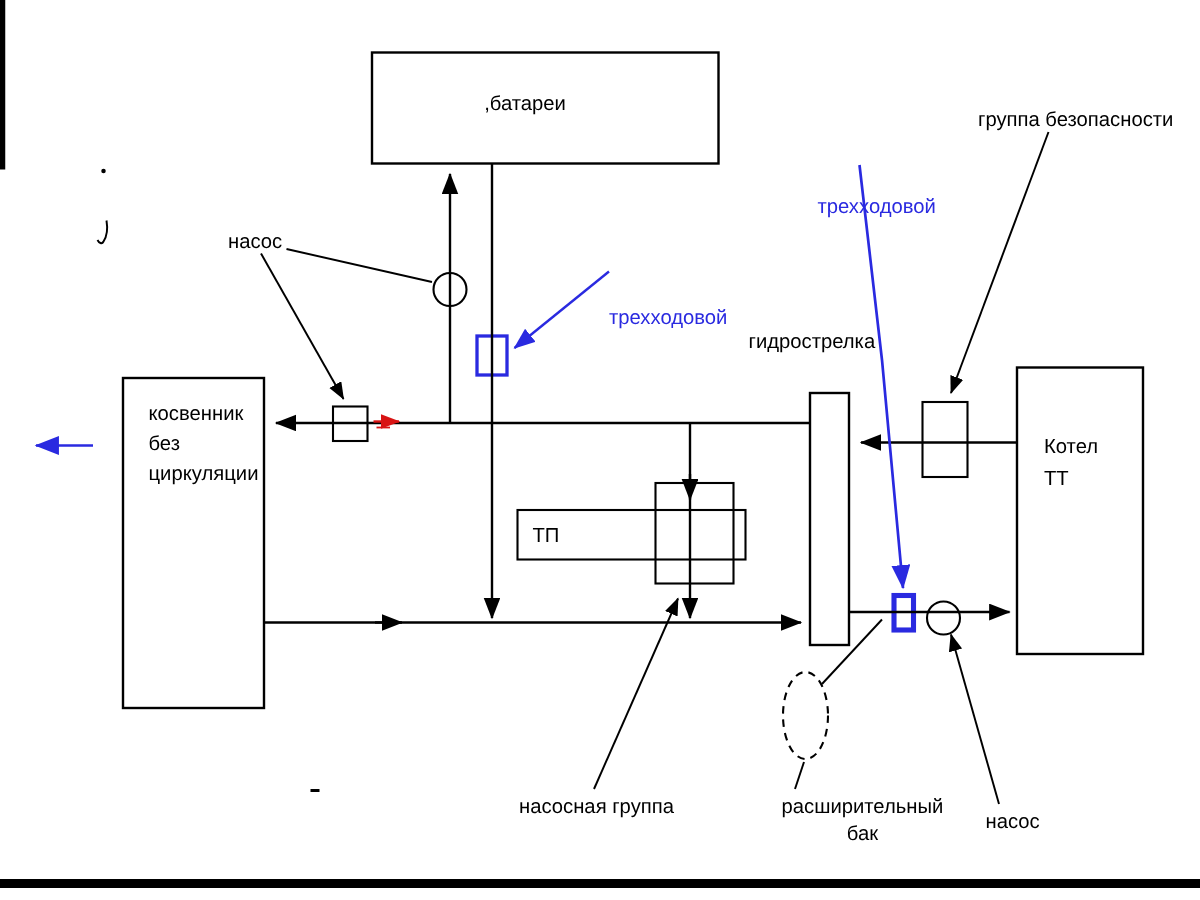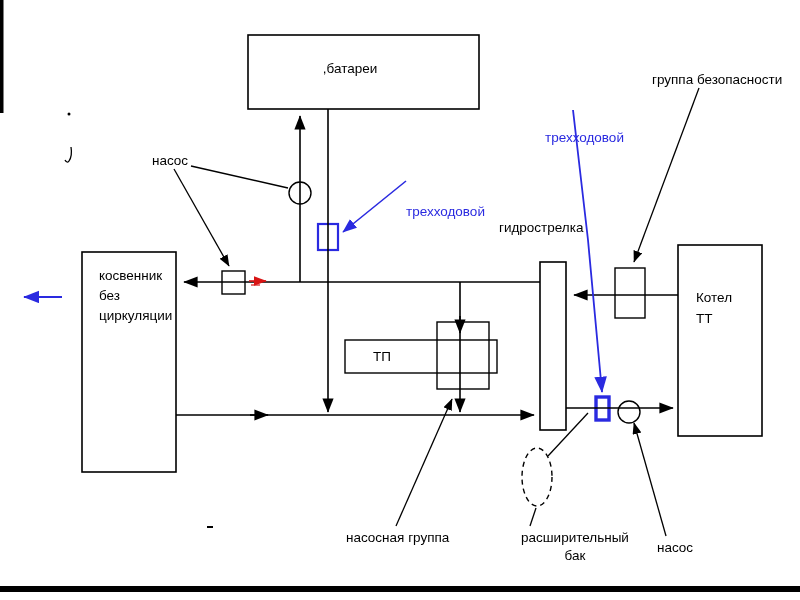--- a/index.html
+++ b/index.html
@@ -88,21 +88,21 @@
     <span>косвенник</span>
     <span>без</span>
     <span>циркуляции</span>
   </div>
 
   <div class="lbl multi" style="left:696px;top:287px;line-height:21px;">
     <span>Котел</span>
     <span>ТТ</span>
   </div>
 
-  <div class="lbl" style="left:373px;top:348px;text-align:center;">ТП</div>
+  <div class="lbl" style="left:355px;top:348px;text-align:center;">ТП</div>
 
   <div class="lbl" style="left:152px;top:152px;">насос</div>
 
   <div class="lbl blue" style="left:406px;top:163px;">трехходовой</div>
 
   <div class="lbl blue" style="left:545px;top:89px;">трехходовой</div>
 
   <div class="lbl" style="left:652px;top:71px;">группа безопасности</div>
 
   <div class="lbl" style="left:499px;top:219px;">гидрострелка</div>

